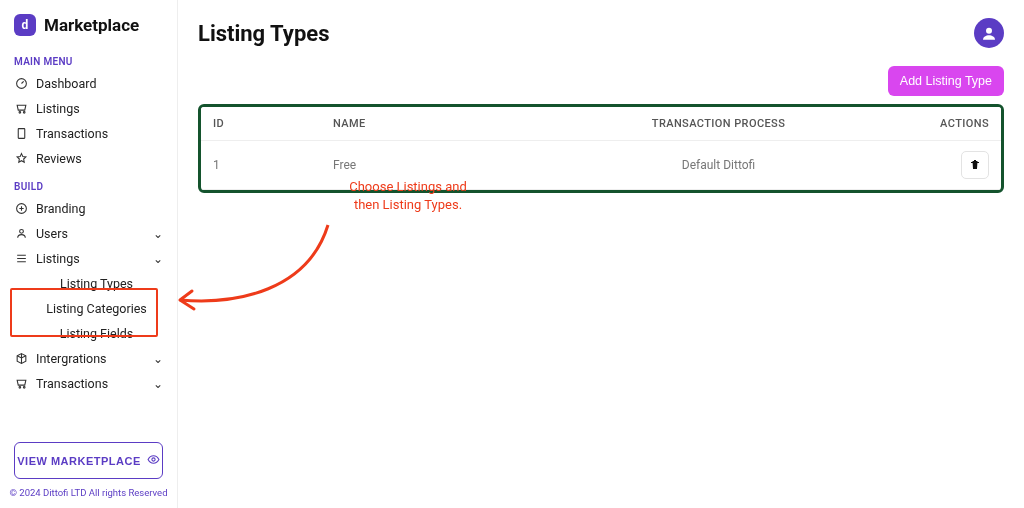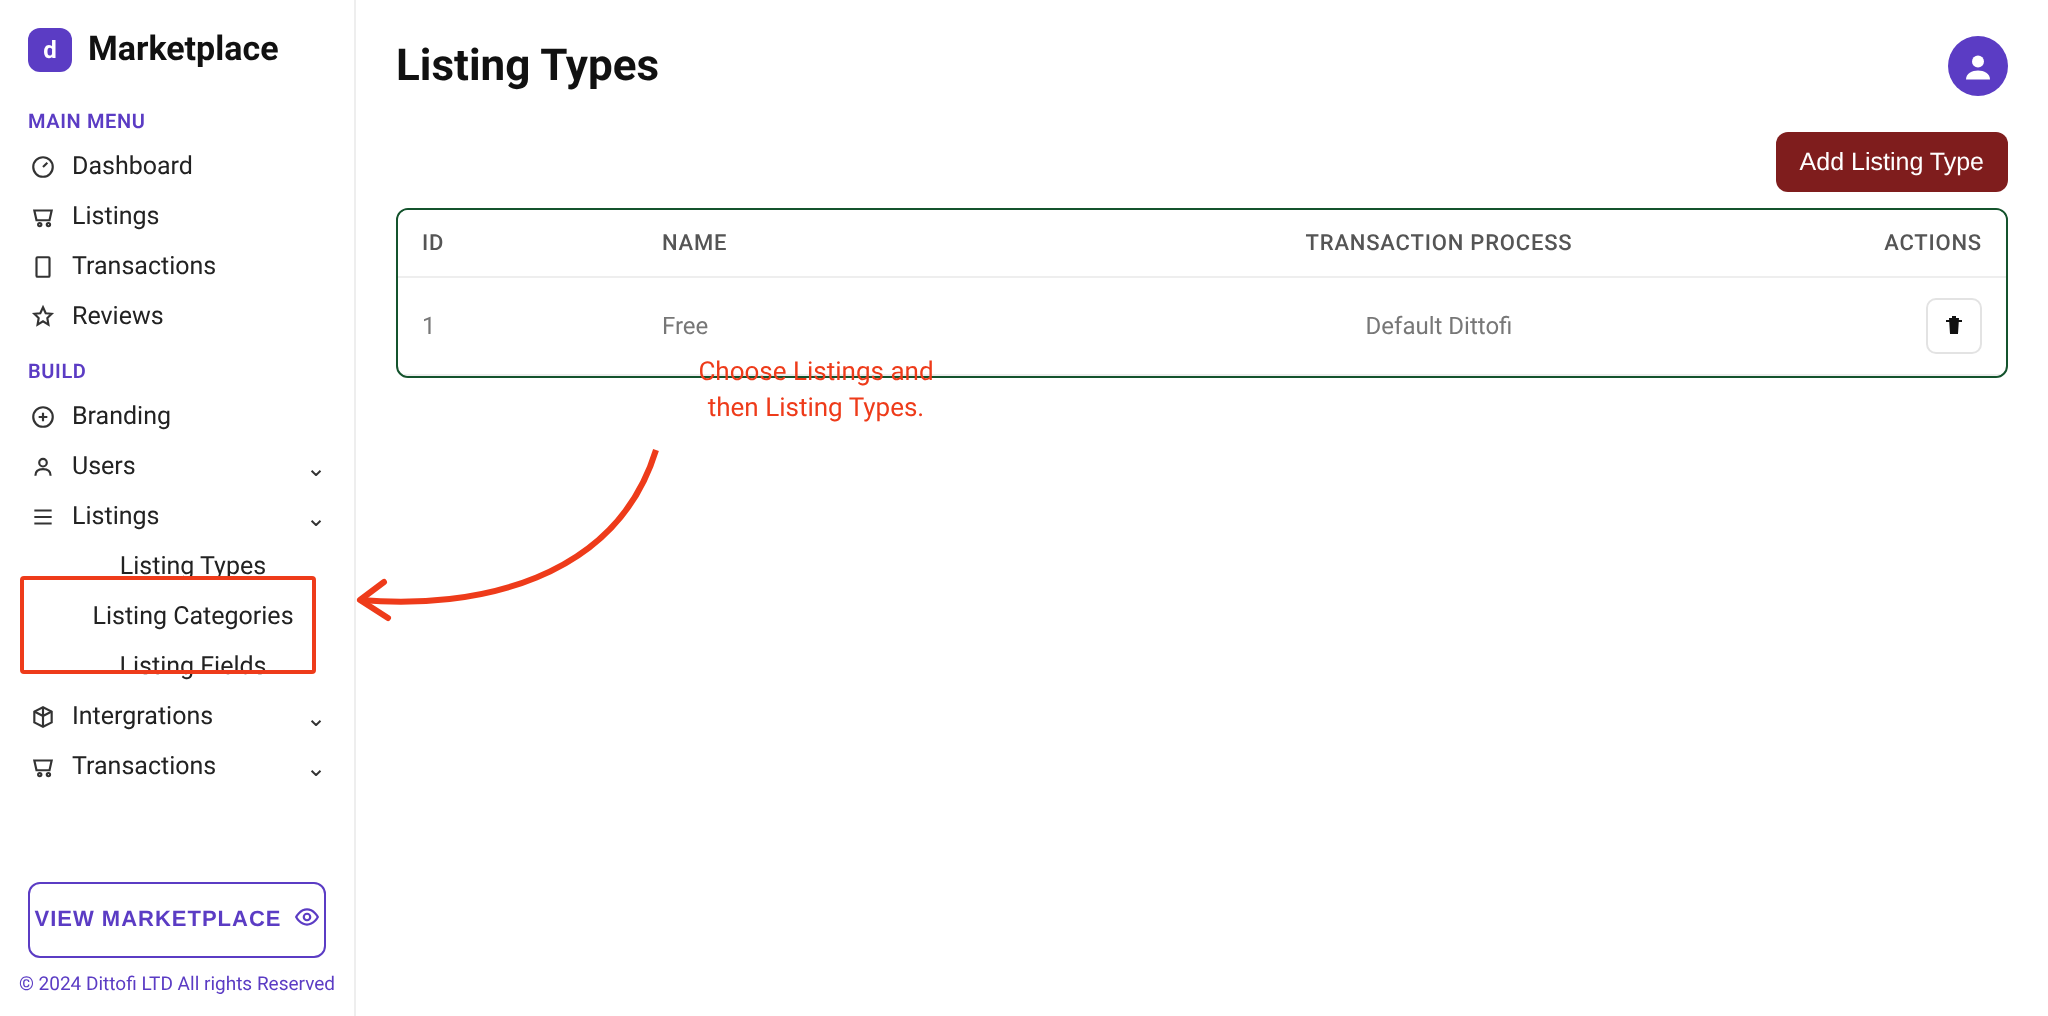--- a/index.html
+++ b/index.html
@@ -18,22 +18,22 @@
   .sub-item { padding: 5px 14px 5px 30px; font-size: 12.5px; color: #222; cursor: pointer; }
   .highlight-box { position: absolute; border: 2.5px solid #ee3b1a; border-radius: 2px; pointer-events: none; }
   .sidebar-bottom { margin-top: auto; padding: 10px 14px 8px 14px; }
   .view-mkt-btn { width: 100%; border: 1.5px solid #5b3cc4; color: #5b3cc4; background: #fff; font-size: 11px; font-weight: 600; letter-spacing: 0.5px; padding: 10px 0; border-radius: 6px; cursor: pointer; display: flex; align-items: center; justify-content: center; gap: 6px; }
   .copyright { font-size: 9.5px; color: #5b3cc4; text-align: center; padding-bottom: 10px; }
   .main { flex: 1; position: relative; padding: 18px 20px; }
   .page-header { display: flex; align-items: center; justify-content: space-between; }
   .page-title { font-size: 22px; font-weight: 700; color: #111; }
   .avatar { width: 30px; height: 30px; border-radius: 50%; background: #5b3cc4; display: flex; align-items: center; justify-content: center; color: #fff; }
   .add-btn-row { display: flex; justify-content: flex-end; margin-top: 18px; margin-bottom: 8px; }
-  .add-btn { background: #7f1d1d; color: #fff; border: none; border-radius: 6px; font-size: 12.5px; font-weight: 500; padding: 8px 12px; cursor: pointer; }
-  .table { width: 100%; border: 1px solid #14532d; border-radius: 6px; overflow: hidden; font-size: 12px; }
+  .add-btn { background: #d946ef; color: #fff; border: none; border-radius: 6px; font-size: 12.5px; font-weight: 500; padding: 8px 12px; cursor: pointer; }
+  .table { width: 100%; border: 3px solid #14532d; border-radius: 6px; overflow: hidden; font-size: 12px; }
   .thead, .trow { display: grid; grid-template-columns: 120px 1fr 1fr 150px; align-items: center; }
   .thead { background: #fff; border-bottom: 1px solid #eee; color: #555; font-size: 11px; letter-spacing: 0.4px; }
   .th, .td { padding: 10px 12px; }
   .th { font-weight: 500; text-transform: uppercase; }
   .trow { border-bottom: 1px solid #eee; color: #777; }
   .th.actions, .td.actions { text-align: right; }
   .th.tx, .td.tx { text-align: center; }
   .trash-btn { width: 28px; height: 28px; border: 1px solid #e3e3e3; border-radius: 5px; background: #fff; display: inline-flex; align-items: center; justify-content: center; cursor: pointer; color: #111; font-size: 13px; margin: 0 auto; }
   .annotation { position: absolute; color: #ee3b1a; font-size: 13px; text-align: center; line-height: 1.35; pointer-events: none; }
   .arrow-svg { position: absolute; pointer-events: none; }

